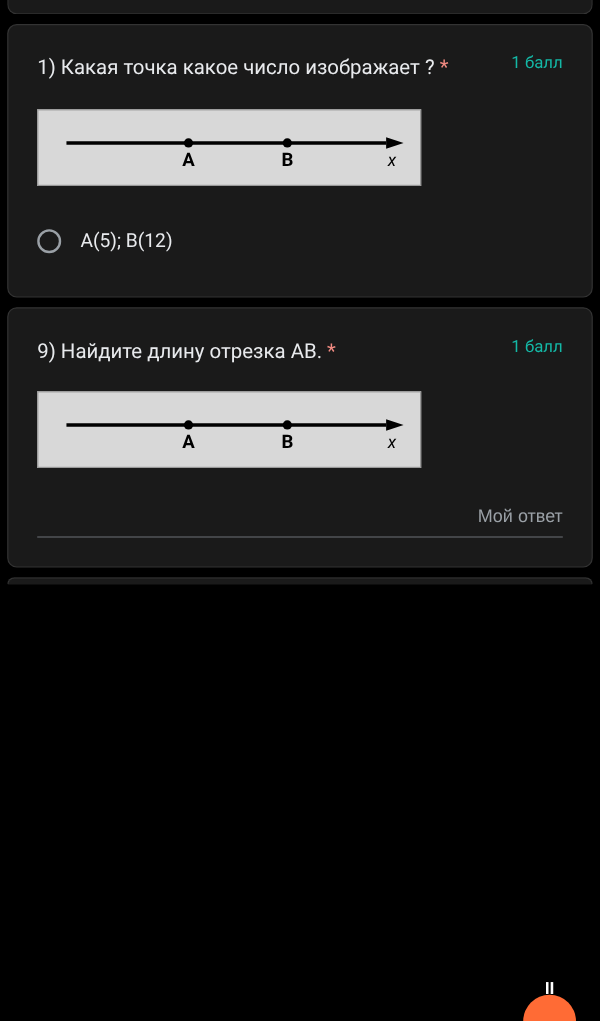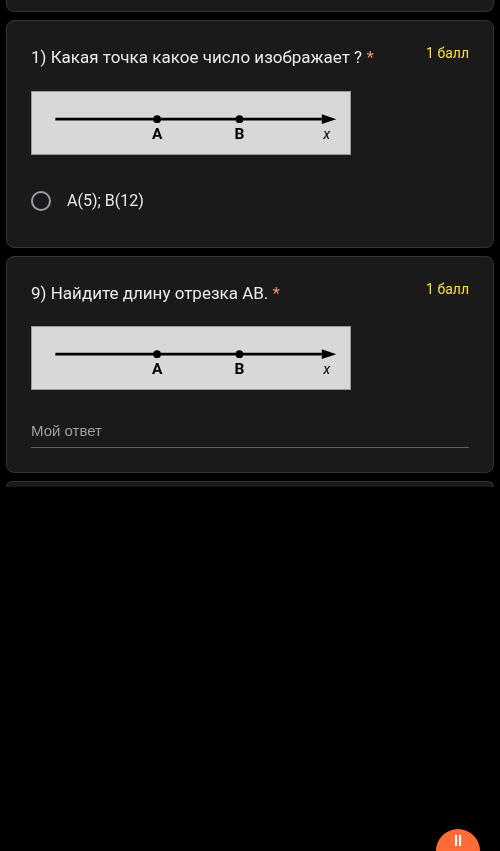--- a/index.html
+++ b/index.html
@@ -41,21 +41,21 @@
       font-size: 17px;
       line-height: 1.5;
       flex: 1;
       padding-right: 16px;
       font-weight: 400;
     }
     .required {
       color: #f28b82;
     }
     .points {
-      color: #fde047;
+      color: #14b8a6;
       font-size: 14px;
       white-space: nowrap;
     }
     .number-line-img {
       background-color: #d8d8d8;
       width: 320px;
       height: 64px;
       margin-bottom: 24px;
       position: relative;
       border: 1px solid #999;
@@ -87,20 +87,21 @@
     }
     .text-input {
       background: transparent;
       border: none;
       border-bottom: 1px solid #5f6368;
       color: #9aa0a6;
       font-size: 15px;
       padding: 8px 0;
       width: 100%;
       outline: none;
+      text-align: right;
     }
     .text-input::placeholder {
       color: #9aa0a6;
     }
     .card-bottom-sliver {
       height: 6px;
       background-color: #1a1a1a;
       border-radius: 8px 8px 0 0;
       margin: 8px 6px 0 6px;
       border: 1px solid #333;
@@ -116,21 +117,21 @@
       border-radius: 22px 22px 0 0;
       display: flex;
       align-items: flex-end;
       justify-content: center;
       padding-bottom: 0;
     }
     .fab-icon {
       color: #fff;
       font-size: 14px;
       font-weight: bold;
-      margin-bottom: 2px;
+      margin-bottom: 19px;
     }
   </style>
 </head>
 <body>
 
 <div class="card-top-sliver"></div>
 
 <div class="card">
   <div class="question-header">
     <div class="question-title">

